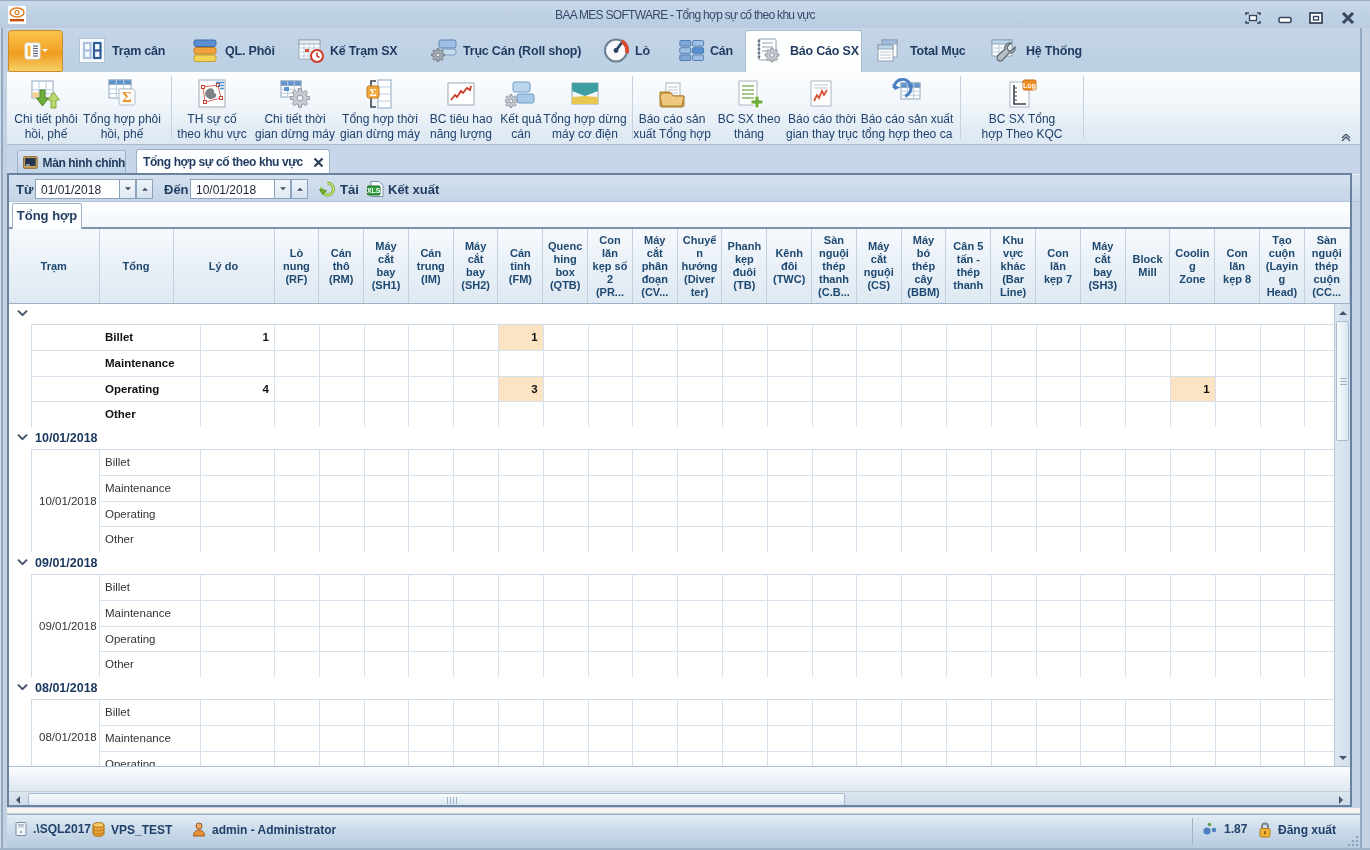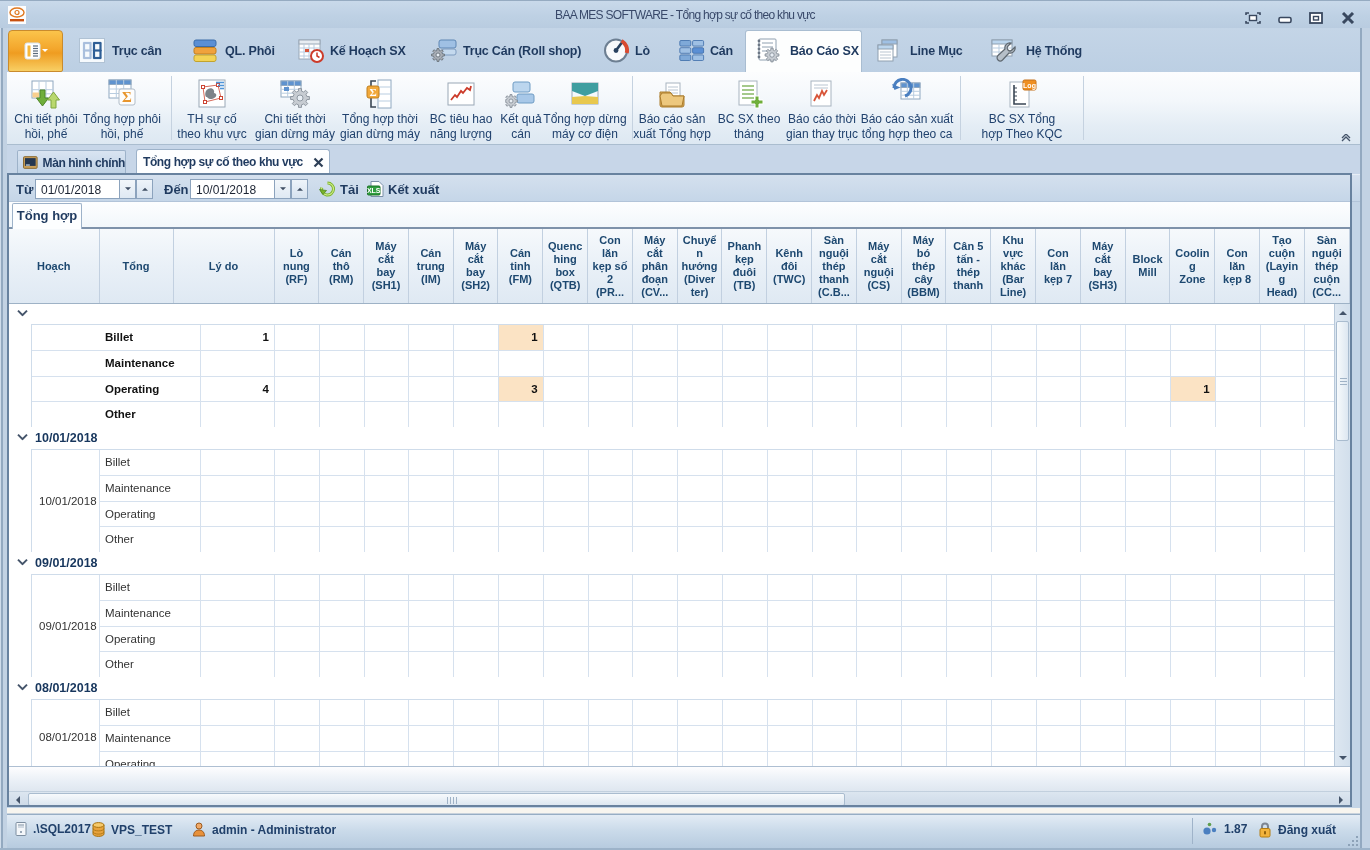--- a/index.html
+++ b/index.html
@@ -144,21 +144,21 @@
       <g stroke="#2e5e96" stroke-width="2.2" stroke-linecap="square" fill="none">
         <line x1="15.5" y1="5" x2="21" y2="5"></line>
         <line x1="15.5" y1="12.5" x2="21" y2="12.5"></line>
         <line x1="15.5" y1="20" x2="21" y2="20"></line>
         <line x1="15" y1="5.5" x2="15" y2="12"></line>
         <line x1="21.5" y1="5.5" x2="21.5" y2="12"></line>
         <line x1="15" y1="13" x2="15" y2="19.5"></line>
         <line x1="21.5" y1="13" x2="21.5" y2="19.5"></line>
       </g>
     </svg></div>
-<div class="abs" style="left:112px;top:44px;font-size:12.5px;letter-spacing:-0.2px;font-weight:bold;color:#1f3a5f">Trục cân</div>
+<div class="abs" style="left:112px;top:44px;font-size:12.5px;letter-spacing:-0.2px;font-weight:bold;color:#1f3a5f">Trạm cân</div>
 <div class="abs" style="left:192px;top:38px"><svg width="26" height="25" viewBox="0 0 26 25">
       <rect x="2" y="2" width="22" height="6.5" rx="2" fill="#5b8fd4" stroke="#3c6ca8"></rect>
       <rect x="2" y="9.5" width="22" height="6.5" rx="2" fill="#f0a23c" stroke="#c07f1e"></rect>
       <rect x="2" y="17" width="22" height="6.5" rx="2" fill="#f3d355" stroke="#c2a32e"></rect>
     </svg></div>
 <div class="abs" style="left:225px;top:44px;font-size:12.5px;letter-spacing:-0.2px;font-weight:bold;color:#1f3a5f">QL. Phôi</div>
 <div class="abs" style="left:298px;top:38px"><svg width="26" height="25" viewBox="0 0 26 25">
       <rect x="1" y="2" width="21" height="19" fill="#fff" stroke="#9aa8b6"></rect>
       <rect x="1" y="2" width="21" height="4" fill="#e8edf2" stroke="#9aa8b6"></rect>
       <g stroke="#b9cde0">
@@ -166,21 +166,21 @@
         <line x1="1" y1="14" x2="22" y2="14"></line>
         <line x1="1" y1="18" x2="22" y2="18"></line>
         <line x1="6" y1="6" x2="6" y2="21"></line>
         <line x1="11" y1="6" x2="11" y2="21"></line>
         <line x1="16" y1="6" x2="16" y2="21"></line>
       </g>
       <rect x="7" y="11" width="4" height="3" fill="#d85438"></rect>
       <circle cx="19" cy="18" r="6" fill="#fff" stroke="#cc3b2a" stroke-width="2"></circle>
       <path d="M19 14.5 v3.5 l2.5 1.5" stroke="#cc3b2a" stroke-width="1.5" fill="none"></path>
     </svg></div>
-<div class="abs" style="left:330px;top:44px;font-size:12.5px;letter-spacing:-0.2px;font-weight:bold;color:#1f3a5f">Kế Hoạch SX</div>
+<div class="abs" style="left:330px;top:44px;font-size:12.5px;letter-spacing:-0.2px;font-weight:bold;color:#1f3a5f">Kế Trạm SX</div>
 <div class="abs" style="left:431px;top:38px"><svg width="26" height="25" viewBox="0 0 26 25">
       <rect x="8" y="2" width="17" height="8" rx="2" fill="#9fc0e4" stroke="#5f87b4"></rect>
       <rect x="11" y="11" width="14" height="6" rx="2" fill="#c4d9ee" stroke="#7f9cc0"></rect>
       <polygon points="13.4,16.0 13.4,18.0 11.5,18.1 10.9,19.4 12.3,20.8 10.8,22.3 9.4,20.9 8.1,21.5 8.0,23.4 6.0,23.4 5.9,21.5 4.6,20.9 3.2,22.3 1.7,20.8 3.1,19.4 2.5,18.1 0.6,18.0 0.6,16.0 2.5,15.9 3.1,14.6 1.7,13.2 3.2,11.7 4.6,13.1 5.9,12.5 6.0,10.6 8.0,10.6 8.1,12.5 9.4,13.1 10.8,11.7 12.3,13.2 10.9,14.6 11.5,15.9" fill="#a8aeb6" stroke="#5f6870" stroke-width="0.8"></polygon>
       <circle cx="7" cy="17" r="2" fill="#e8eef4" stroke="#5f6870" stroke-width="0.8"></circle>
     </svg></div>
 <div class="abs" style="left:463px;top:44px;font-size:12.5px;letter-spacing:-0.2px;font-weight:bold;color:#1f3a5f">Trục Cán (Roll shop)</div>
 <div class="abs" style="left:603px;top:38px"><svg width="26" height="25" viewBox="0 0 26 25">
       <circle cx="13" cy="12.5" r="11" fill="#f8fafc" stroke="#6d7f92" stroke-width="2"></circle>
       <path d="M18.5 2.9 a11 11 0 0 1 5.2 12.2" fill="none" stroke="#d84a30" stroke-width="4"></path>
@@ -201,21 +201,21 @@
       <rect x="7" y="2" width="15" height="17" fill="#fff" stroke="#8fa0b0"></rect>
       <rect x="7" y="2" width="15" height="4" fill="#9fc0e4" stroke="#8fa0b0"></rect>
       <rect x="3" y="7" width="15" height="16" fill="#fff" stroke="#8fa0b0"></rect>
       <rect x="3" y="7" width="15" height="4" fill="#bcd6ee" stroke="#8fa0b0"></rect>
       <g stroke="#b9c5d1">
         <line x1="5" y1="14" x2="16" y2="14"></line>
         <line x1="5" y1="17" x2="16" y2="17"></line>
         <line x1="5" y1="20" x2="16" y2="20"></line>
       </g>
     </svg></div>
-<div class="abs" style="left:910px;top:44px;font-size:12.5px;letter-spacing:-0.2px;font-weight:bold;color:#1f3a5f">Line Mục</div>
+<div class="abs" style="left:910px;top:44px;font-size:12.5px;letter-spacing:-0.2px;font-weight:bold;color:#1f3a5f">Total Mục</div>
 <div class="abs" style="left:991px;top:38px"><svg width="26" height="25" viewBox="0 0 26 25">
       <rect x="1" y="2" width="20" height="16" fill="#fff" stroke="#8fa0b0"></rect>
       <rect x="1" y="2" width="20" height="4" fill="#bcd6ee" stroke="#8fa0b0"></rect>
       <g stroke="#b9cde0">
         <line x1="1" y1="10" x2="21" y2="10"></line>
         <line x1="1" y1="14" x2="21" y2="14"></line>
         <line x1="8" y1="6" x2="8" y2="18"></line>
         <line x1="14" y1="6" x2="14" y2="18"></line>
       </g>
       <path d="M24 9 a5 5 0 0 1 -6 6 l-6.5 7 a3 3 0 0 1 -4.5 -4.5 l7 -6.5 a5 5 0 0 1 6 -6 l-3 3 a1.5 1.5 0 0 0 4 4 z" fill="#b6bfc8" stroke="#5f6870" stroke-width="1.2"></path>
@@ -417,21 +417,21 @@
       <text x="6.7" y="12" font-family="Liberation Sans" font-size="7" font-weight="bold" fill="#fff" text-anchor="middle">XLS</text>
     </svg>
     <span>Kết xuất</span>
   </div>
 <div class="innerstrip"></div>
 <div class="itab">Tổng hợp</div>
 <div class="gridwrap">
  <div class="gcontent">
       <div class="ghead">
         <div class="hc" style="width:90.5px">
-          <div>Hoạch</div>
+          <div>Trạm</div>
         </div>
         <div class="hc" style="width:74px">
           <div>Tổng</div>
         </div>
         <div class="hc" style="width:101px">
           <div>Lý do</div>
         </div>
         <div class="hc" style="width:44.8px">
           <div>Lò<br>nung<br>(RF)</div>
         </div>

